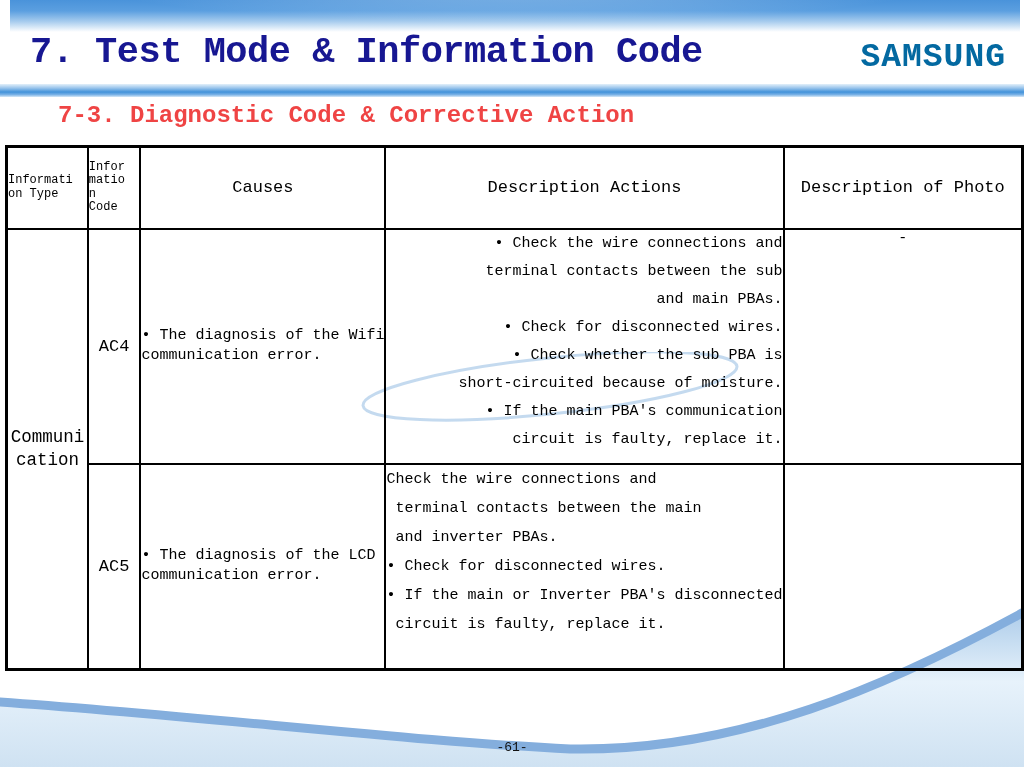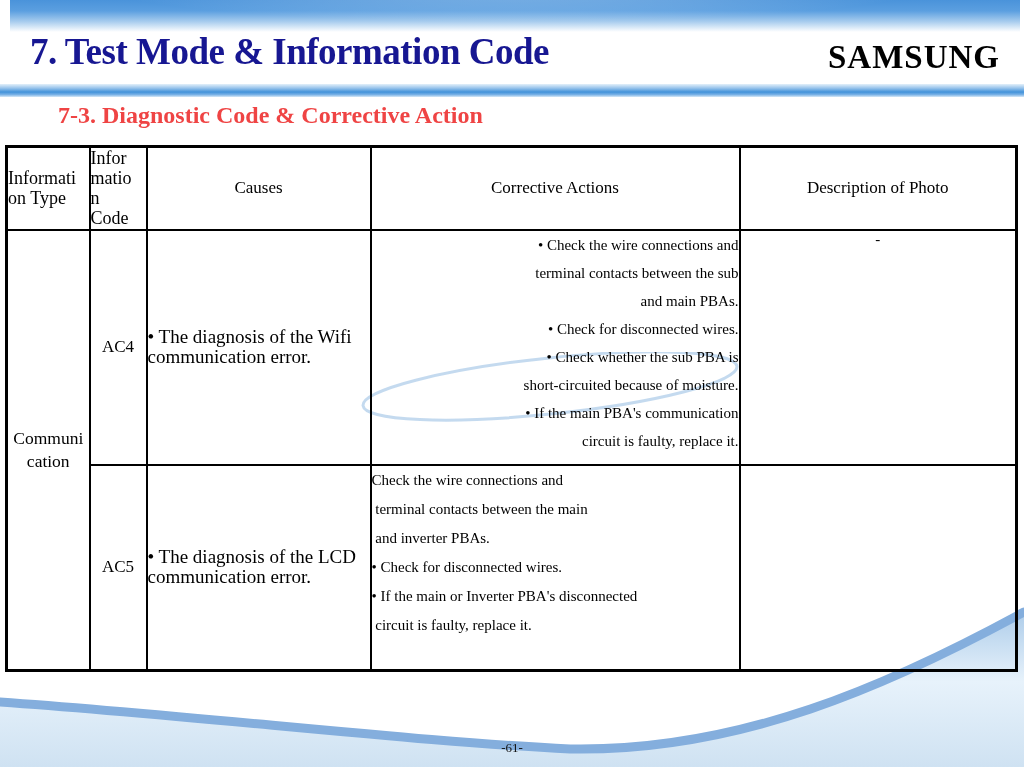--- a/index.html
+++ b/index.html
@@ -1,33 +1,33 @@
 <!DOCTYPE html>
 <html><head>
 <meta charset="utf-8">
 <style>
   html,body{margin:0;padding:0;background:#ffffff;}
   .slide{
     position:relative;width:1024px;height:767px;background:#ffffff;overflow:hidden;
-    font-family:Liberation Serif, serif;color:#000;
+    font-family:Liberation Mono, monospace;color:#000;
   }
   
   .top-band{
     position:absolute;left:10px;right:4px;top:0;height:32px;
     background:
       radial-gradient(60% 170% at 50% -50%, rgba(255,255,255,.38), rgba(255,255,255,0) 70%),
       linear-gradient(180deg,#4a93da 0%,#5b9fe0 34%,#a9cdee 68%,#ffffff 100%);
   }
   .page-title{
     position:absolute;left:30px;top:29px;font-size:37px;font-weight:bold;
     color:#171792;letter-spacing:-0.5px;line-height:46px;white-space:nowrap;
   }
   .logo{
-    position:absolute;right:24px;top:41px;font-size:33px;font-weight:bold;
-    color:#000000;letter-spacing:1px;line-height:33px;
+    position:absolute;right:18px;top:41px;font-size:33px;font-weight:bold;
+    color:#0369a1;letter-spacing:1px;line-height:33px;
   }
   .gloss-bar{
     position:absolute;left:0;right:0;top:84px;height:13px;
     background:linear-gradient(180deg,#e3f0fa 0%,#9cc6ec 30%,#4292da 62%,#7ab2e6 82%,#d6e8f7 100%);
   }
   .subtitle{
     position:absolute;left:58px;top:102px;font-size:24px;font-weight:bold;color:#ef4444;white-space:nowrap;
   }
   
   .watermark{position:absolute;left:312px;top:366px;z-index:1;}
@@ -37,26 +37,26 @@
   .wm-ellipse{position:absolute;left:355px;top:352px;z-index:1;}
   
   .wave{position:absolute;left:0;top:600px;z-index:1;}
   
   table.diag{
     position:absolute;left:5px;top:145px;z-index:2;
     border-collapse:collapse;table-layout:fixed;background:transparent;
     border:3px solid #000;
   }
   table.diag td{border:2px solid #000;padding:0;background:transparent;}
-  td.h-left{font-size:18px;line-height:1.12;text-align:left;vertical-align:middle;
+  td.h-left{font-size:12px;line-height:1.12;text-align:left;vertical-align:middle;
             white-space:pre-line;padding-left:3px;margin-top:20px;}
   td.h-center{font-size:17px;text-align:center;vertical-align:middle;}
   td.cell-type{font-size:17.5px;line-height:1.3;text-align:center;vertical-align:middle;white-space:pre-line;}
   td.cell-code{font-size:17px;text-align:center;vertical-align:middle;}
-  td.cell-cause{font-size:19px;line-height:20px;text-align:left;vertical-align:middle;padding-left:11px;}
+  td.cell-cause{font-size:15px;line-height:20px;text-align:left;vertical-align:middle;padding-left:11px;}
   td.cell-corr{font-size:15px;text-align:left;vertical-align:top;}
   td.corr-ac4{padding:3px 0 0 44px;text-align:right;}
   td.corr-ac4 .tline{line-height:28px;}
   td.corr-ac5{padding:14px 0 0 10px;margin-left:8px;}
   td.corr-ac5 .tline{line-height:29px;}
   .tline{white-space:pre;}
   td.cell-photo{font-size:15px;text-align:center;vertical-align:top;padding-top:76px;}
   
   .page-number{
     position:absolute;left:0;width:1024px;top:740px;text-align:center;
@@ -100,21 +100,21 @@
     </colgroup>
     <tbody>
         <tr style="height:82px">
       <td class="h-left">Informati
 on Type</td>
       <td class="h-left">Infor
 matio
 n
 Code</td>
       <td class="h-center">Causes</td>
-      <td class="h-center">Corrective Actions</td>
+      <td class="h-center">Description Actions</td>
       <td class="h-center">Description of Photo</td>
     </tr>
     <tr style="height:235px">
       <td class="cell-type" rowspan="2">Communi
 cation</td>
       <td class="cell-code">AC4</td>
       <td class="cell-cause">
             <div class="tline">• The diagnosis of the Wifi</div>
             <div class="tline">communication error.</div>
           </td>

